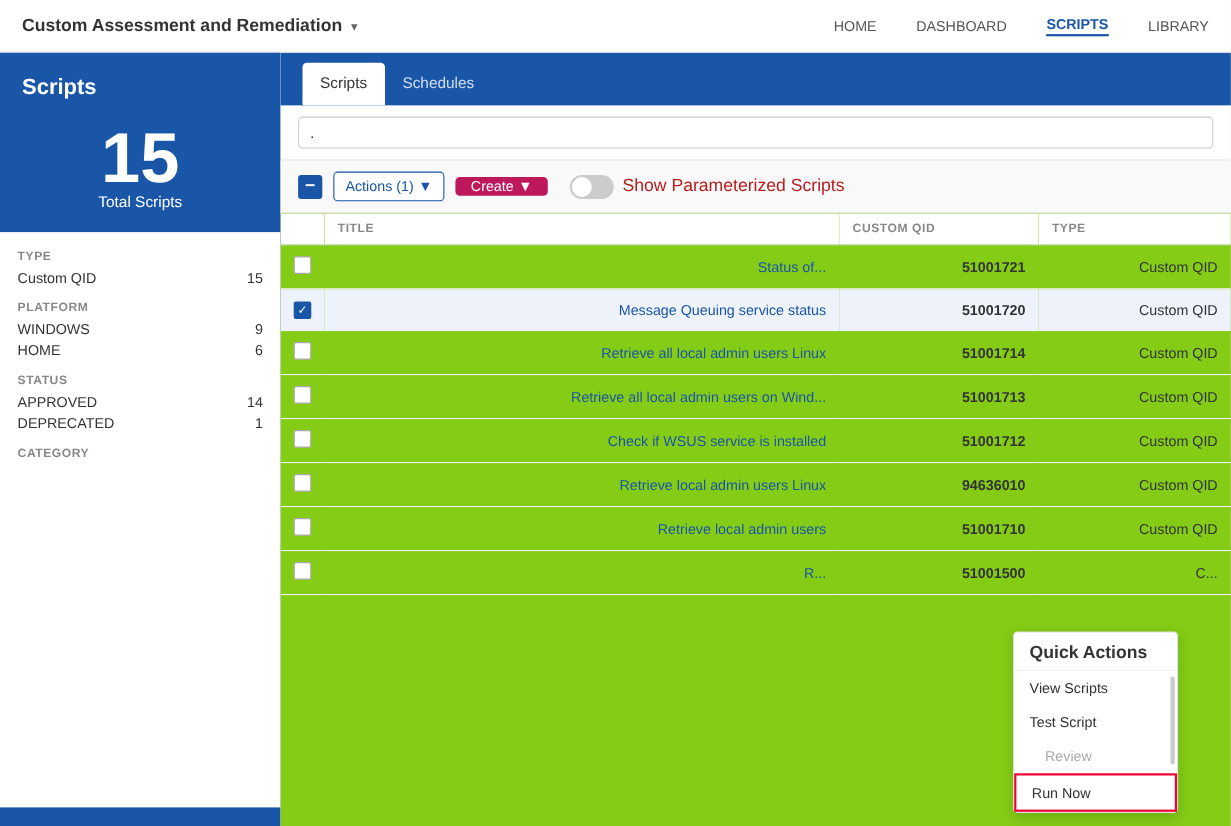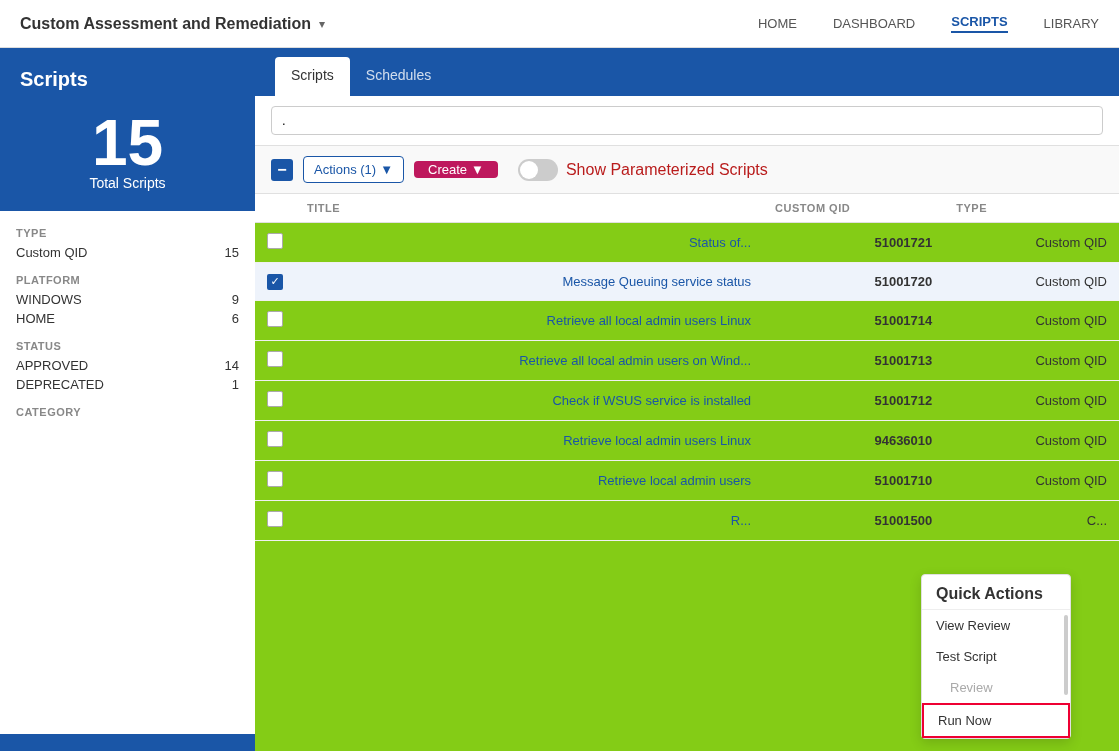--- a/index.html
+++ b/index.html
@@ -251,21 +251,21 @@
             <td class="title-cell">R...</td>
             <td class="qid-cell">51001500</td>
             <td class="type-cell">C...</td>
           </tr>
         </tbody>
       </table>
 
       <div class="quick-actions-overlay">
         <div class="qa-scrollbar"></div>
         <div class="qa-header">Quick Actions</div>
-        <div class="qa-item">View Review</div>
+        <div class="qa-item">View Scripts</div>
         <div class="qa-item">Test Script</div>
         <div class="qa-item disabled">Review</div>
         <div class="qa-item run-now">Run Now</div>
 
       </div>
 
     </div>
   </div>
 </div>
 

